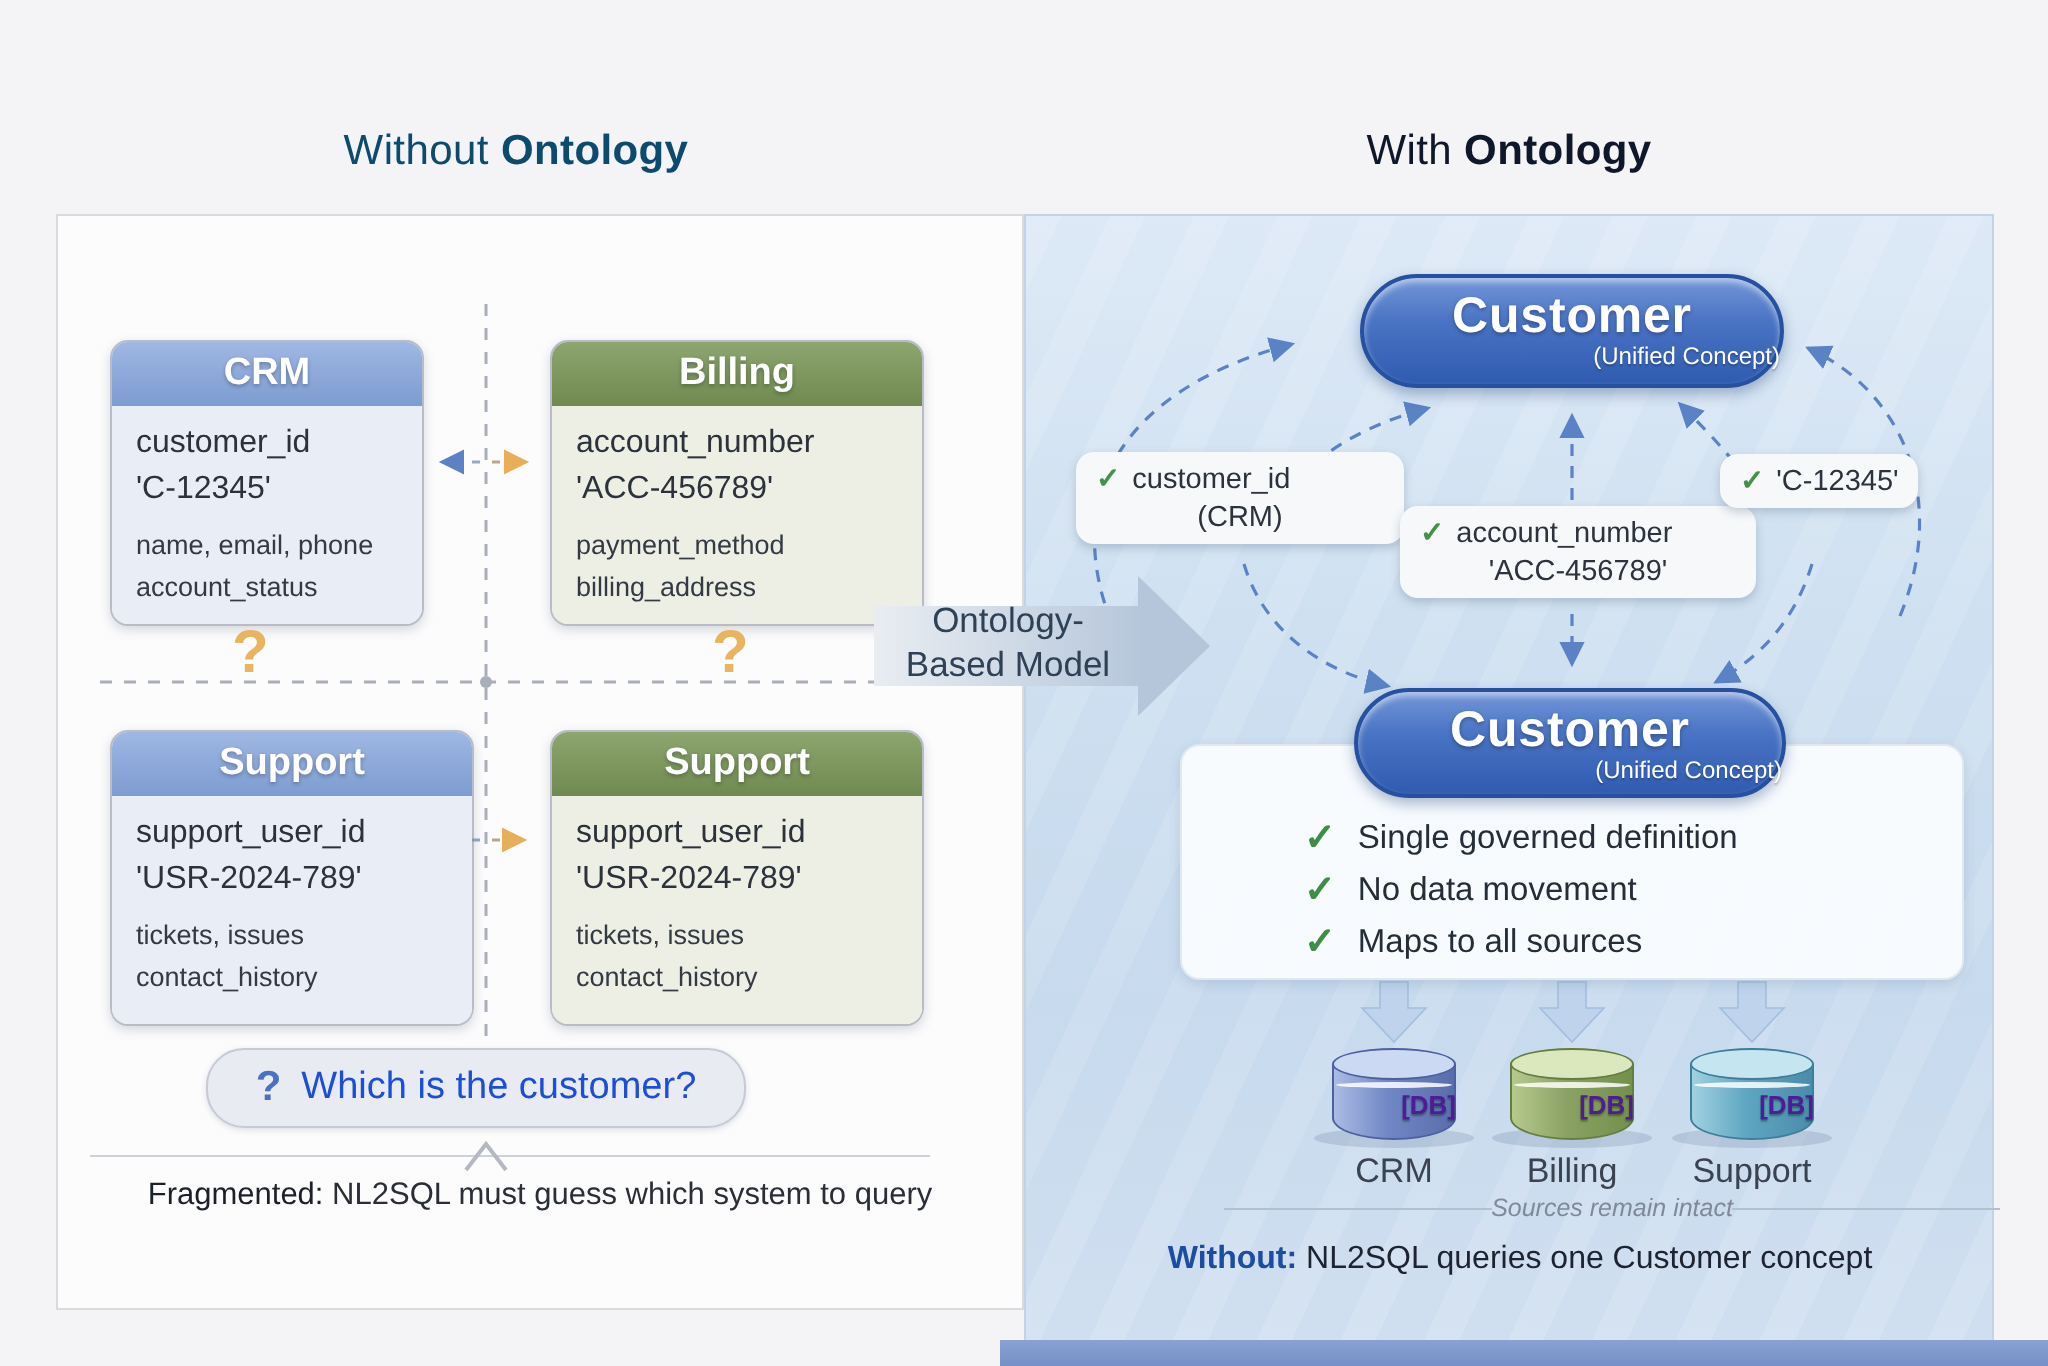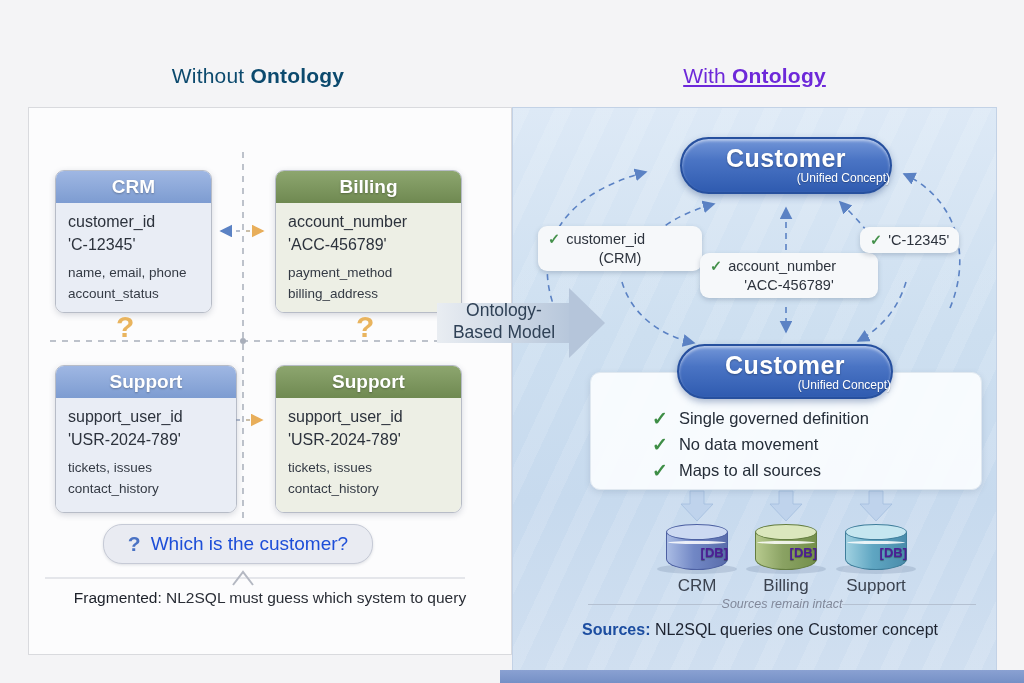--- a/index.html
+++ b/index.html
@@ -5,21 +5,21 @@
   html,body { margin:0; padding:0; }
   .stage {
     position:relative; width:1024px; height:683px;
     background:#f4f4f6; overflow:hidden;
     font-family:"Liberation Sans", sans-serif;
   }
 
   
   .panel-title { position:absolute; top:64px; text-align:center; font-size:21px; letter-spacing:.2px; }
   .t-left { left:16px; width:484px; color:#0c4a6e; }
-  .t-right { left:512px; width:485px; color:#6d28d9;text-decoration:underline; }
+  .t-right { left:512px; width:485px; color:#0f172a; }
   .panel-title .b { font-weight:bold; }
 
   
   .panel-left {
     position:absolute; left:28px; top:107px; width:484px; height:548px;
     background:#fcfcfd; border:1px solid #d9dade; box-sizing:border-box; z-index:0;
   }
   .panel-right {
     position:absolute; left:512px; top:107px; width:485px; height:565px; z-index:0;
     background:
@@ -111,21 +111,21 @@
     color:#4c1d95; font-weight:bold; font-size:13px; text-shadow:0 1px 1px rgba(0,0,0,.35); }
   .cyl-blue  .body { background:linear-gradient(90deg,#aabce4,#7187c5 45%,#5a6dab); border-color:#4d60a2; }
   .cyl-blue  .top  { background:#ccd9f2; border-color:#4d60a2; }
   .cyl-green .body { background:linear-gradient(90deg,#b7ca8e,#8aa263 45%,#74904b); border-color:#647d40; }
   .cyl-green .top  { background:#dbe7bd; border-color:#647d40; }
   .cyl-teal  .body { background:linear-gradient(90deg,#a0d1e1,#5fa6c2 45%,#4a8cab); border-color:#3f7e9b; }
   .cyl-teal  .top  { background:#c5e6f0; border-color:#3f7e9b; }
   .db-name { position:absolute; top:576px; width:90px; text-align:center; z-index:3;
     font-size:17px; color:#3b4350; }
 
-  .sources-note { position:absolute; left:588px; top:597px; width:388px; z-index:3;
+  .sources-note { position:absolute; left:612px; top:597px; width:388px; z-index:3;
     display:flex; align-items:center; }
   .sources-note .ln { flex:1; height:1px; background:#b4c0d1; }
   .sources-note .tx { font-style:italic; font-size:12.5px; color:#81889a; white-space:nowrap; }
 </style>
 </head>
 <body>
 
 <div class="stage">
 
   <div class="panel-left"></div>
@@ -320,16 +320,16 @@
   <div class="db-name" style="left:741px;">Billing</div>
   <div class="db-name" style="left:831px;">Support</div>
 
   <div class="sources-note">
     <span class="ln"></span>
     <span class="tx">Sources remain intact</span>
     <span class="ln"></span>
   </div>
 
   <div class="caption cap-right">
-    <span class="b">Sources:</span><span> NL2SQL queries one Customer concept</span>
+    <span class="b">Without:</span><span> NL2SQL queries one Customer concept</span>
   </div>
 
 </div>
 
 </body></html>

